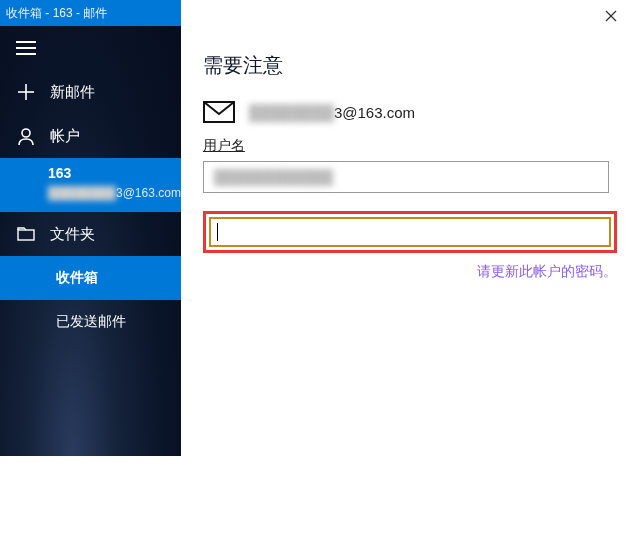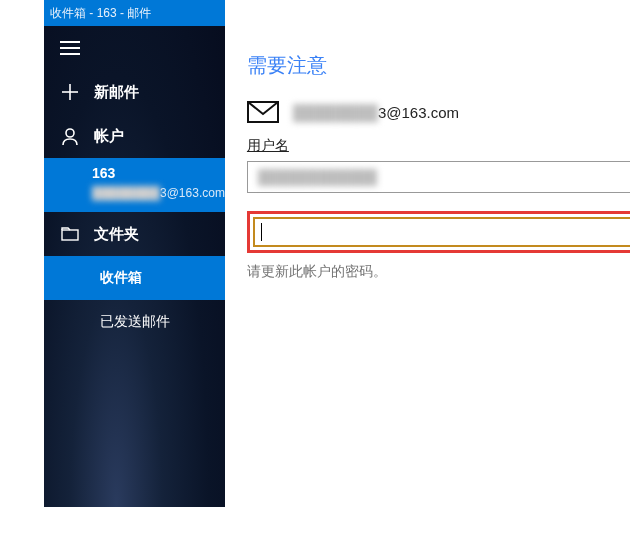--- a/index.html
+++ b/index.html
@@ -2,26 +2,25 @@
 <html><head>
 <meta charset="utf-8">
 <style>
   * { box-sizing: border-box; margin: 0; padding: 0; }
   html, body { width: 630px; height: 552px; font-family: "Segoe UI", "Microsoft YaHei", sans-serif; overflow: hidden; }
   .root { display: flex; width: 630px; height: 552px; position: relative; }
 
   
   .sidebar {
     width: 183px;
-    height: 507px;
+    height: 456px;
     background: radial-gradient(ellipse at 40% 100%, #2a3b5e 0%, #14223a 30%, #0a1428 60%, #060c1e 100%);
     position: relative;
     color: #fff;
     font-size: 14px;
-    margin-left: 44px;
   }
   .titlebar {
     height: 26px;
     background: #0078d7;
     display: flex;
     align-items: center;
     padding-left: 6px;
     font-size: 12px;
     color: #e8f1fb;
   }
@@ -35,21 +34,21 @@
   .hamburger svg { width: 20px; height: 14px; }
   .nav-item {
     height: 44px;
     display: flex;
     align-items: center;
     padding-left: 16px;
     gap: 14px;
     cursor: pointer;
   }
   .nav-item .icon { width: 20px; display: flex; justify-content: center; }
-  .nav-item .label { font-size: 15px; font-weight: 700; }
+  .nav-item .label { font-size: 15px; font-weight: 400; }
   .account-block {
     background: #0078d7;
     padding: 5px 0 10px 48px;
     line-height: 1.5;
     cursor: pointer;
   }
   .account-block .acc-name { font-weight: 600; font-size: 14px; }
   .account-block .acc-email { font-size: 12px; color: #d8e8f8; }
   .folder-item {
     height: 44px;
@@ -81,21 +80,21 @@
     cursor: pointer;
     font-size: 14px;
     color: #333;
   }
   .panel-content {
     padding: 52px 22px 0 22px;
   }
   .panel-title {
     font-size: 20px;
     font-weight: 400;
-    color: #3b82f6;
+    color: #0f172a;
     margin-bottom: 22px;
   }
   .email-row {
     display: flex;
     align-items: center;
     gap: 14px;
     margin-bottom: 14px;
     font-size: 15px;
     color: #222;
   }
@@ -126,21 +125,21 @@
     height: 30px;
     display: flex;
     align-items: center;
     padding: 0 6px;
   }
   .caret {
     width: 1px;
     height: 18px;
     background: #000;
   }
-  .hint-text { font-size: 14px; color: #737373; }
+  .hint-text { font-size: 14px; color: #8b5cf6; text-align: right; }
 </style>
 </head>
 <body>
 
 <div class="root">
 
   <div class="sidebar">
     <div class="titlebar">
       <span>收件箱 - 163 - 邮件</span>
     </div>

